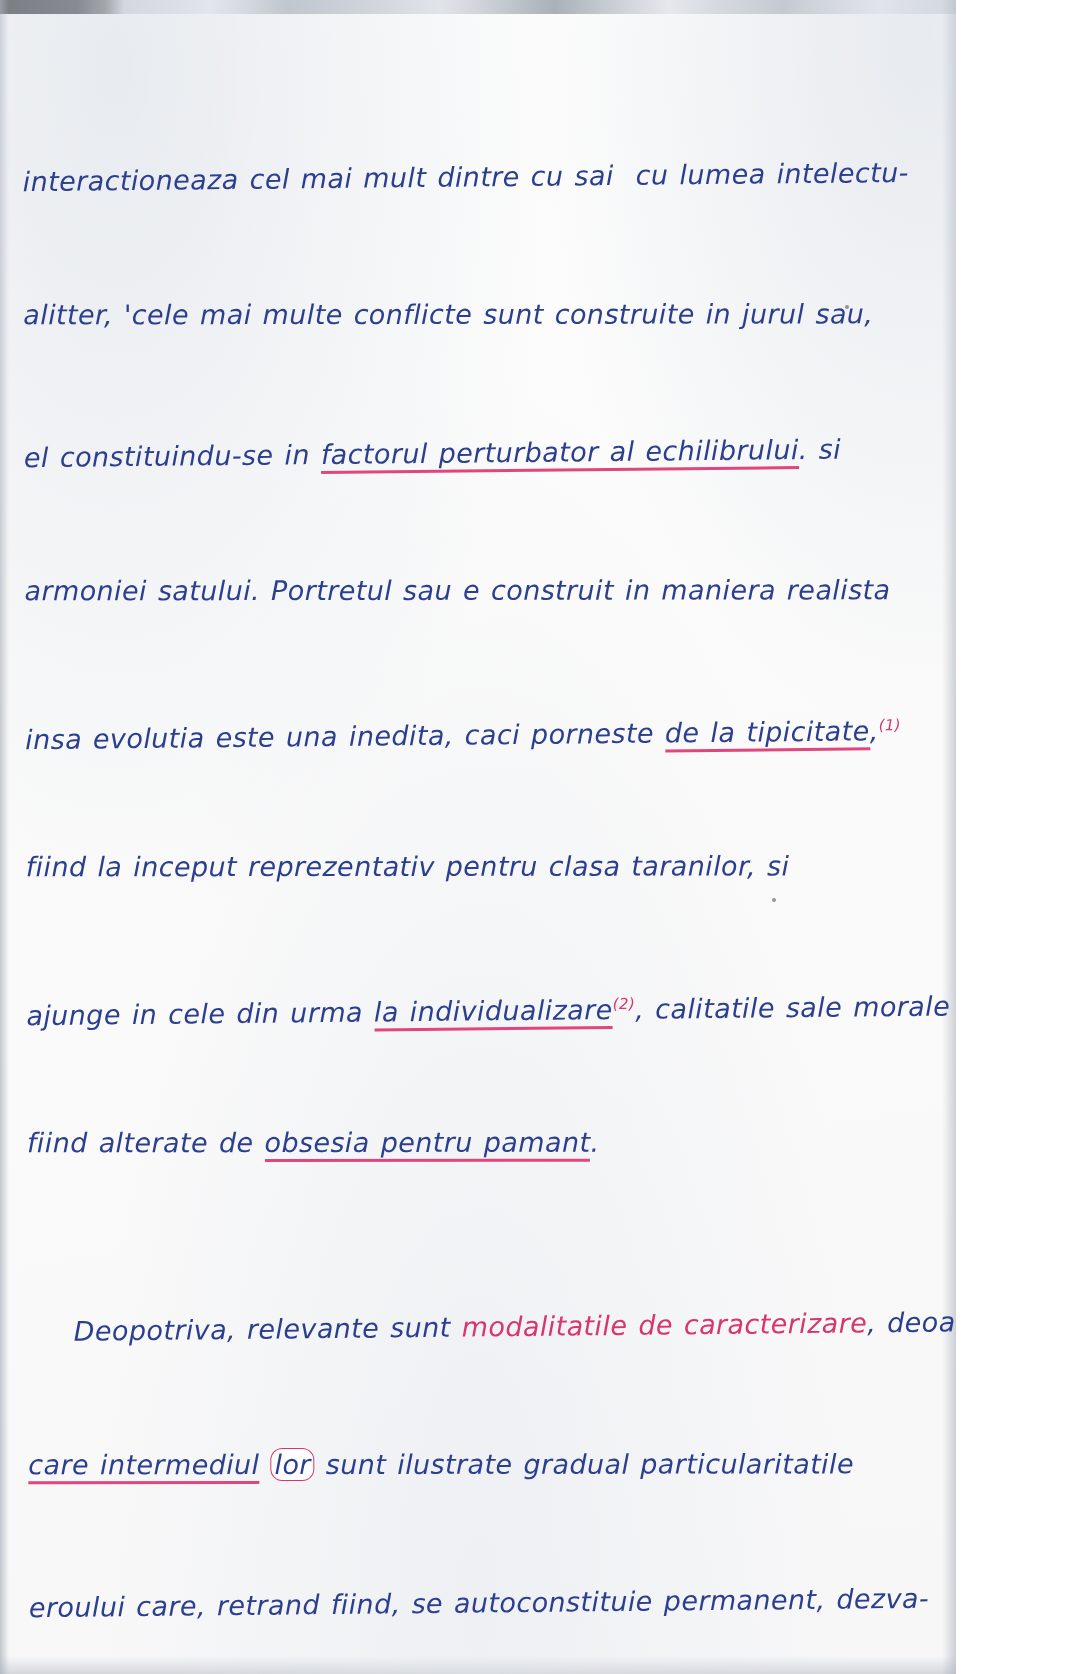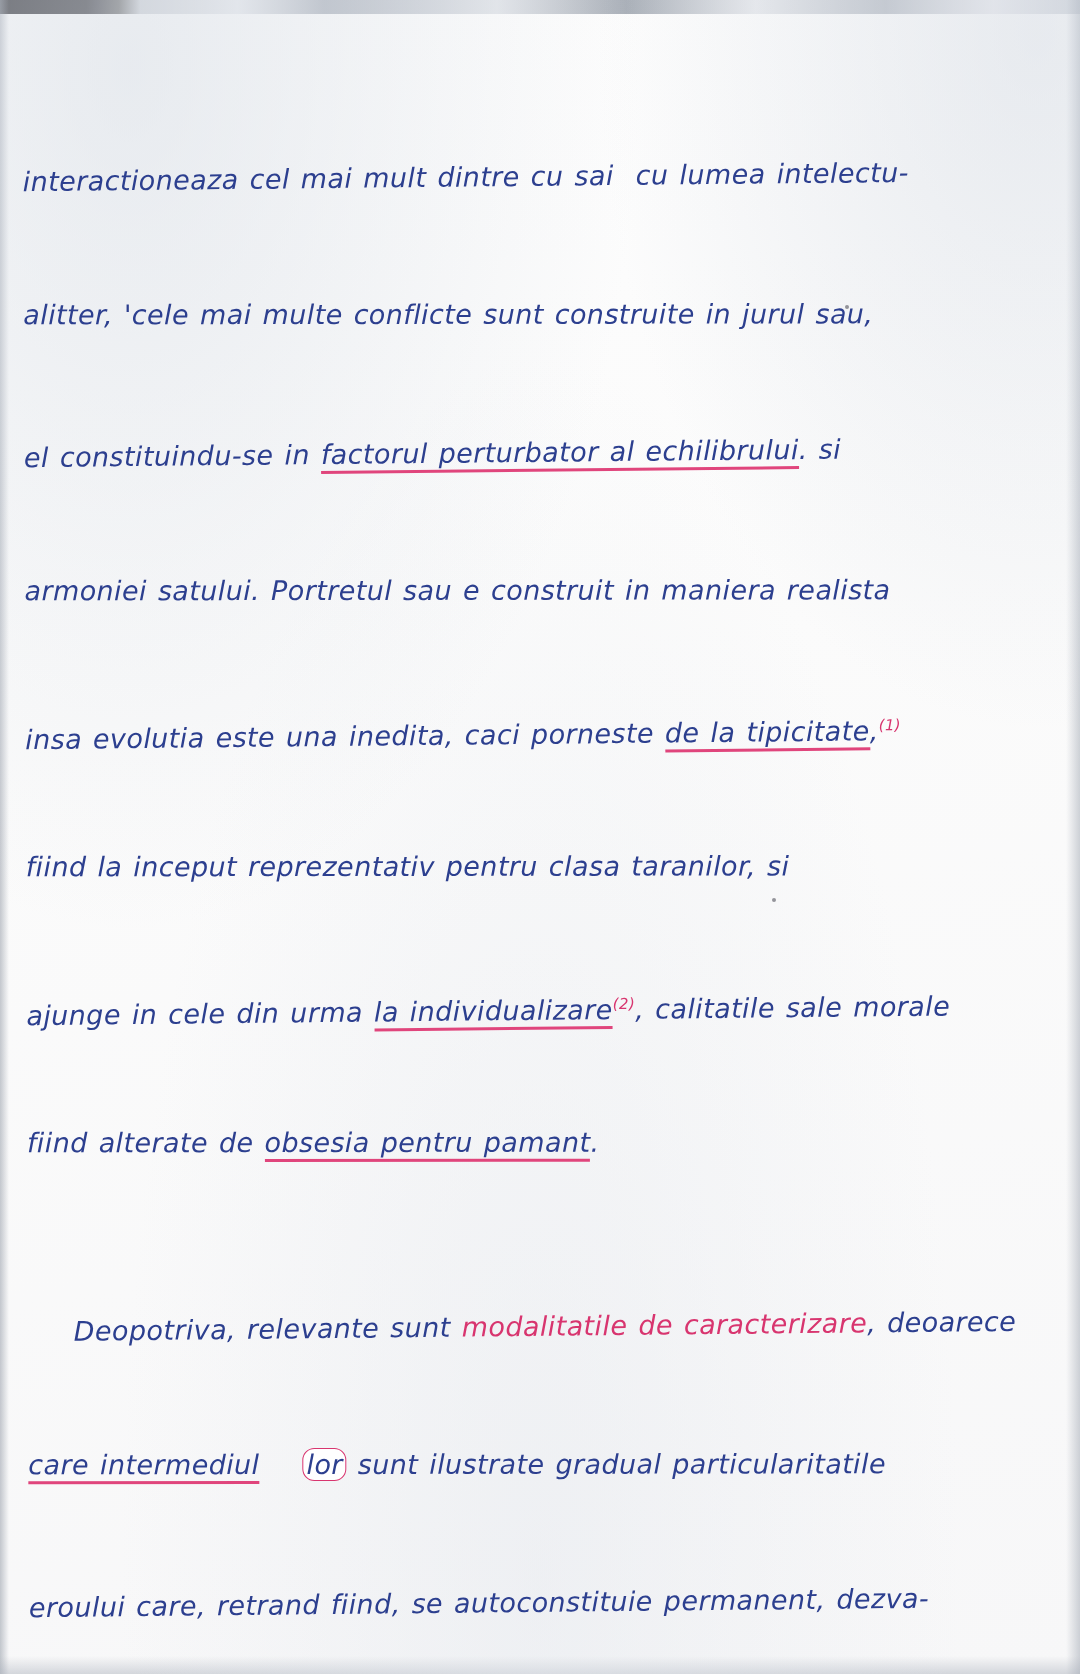--- a/index.html
+++ b/index.html
@@ -5,21 +5,21 @@
   html, body {
     margin: 0;
     padding: 0;
     background: #ffffff;
   }
   body {
     font-family: "DejaVu Sans", sans-serif;
   }
   .page {
     position: relative;
-    width: 1080px;
+    width: 956px;
     height: 1674px;
     overflow: hidden;
     background: linear-gradient(170deg, #fdfdfd 0%, #fbfbfb 40%, #f7f7f8 100%);
   }
   
   .paper-shade {
     position: absolute;
     inset: 0;
     background:
       radial-gradient(ellipse at 12% 4%, rgba(214,220,228,0.55) 0%, rgba(255,255,255,0) 38%),
@@ -98,21 +98,20 @@
   .u-blue {
     border-bottom: 2px solid #3757a8;
     padding-bottom: 1px;
   }
   .ink-pink { color: #d8356f; }
   .hl-box {
     background: #ffffff;
     border: 1.5px solid #d8356f;
     padding: 0 3px;
     border-radius: 12px;
-    margin-left: 32px;
   }
   .sup {
     font-size: 15px;
     vertical-align: super;
     color: #d8356f;
   }
   .dot-ink {
     position: absolute;
     width: 4px; height: 4px;
     border-radius: 50%;

